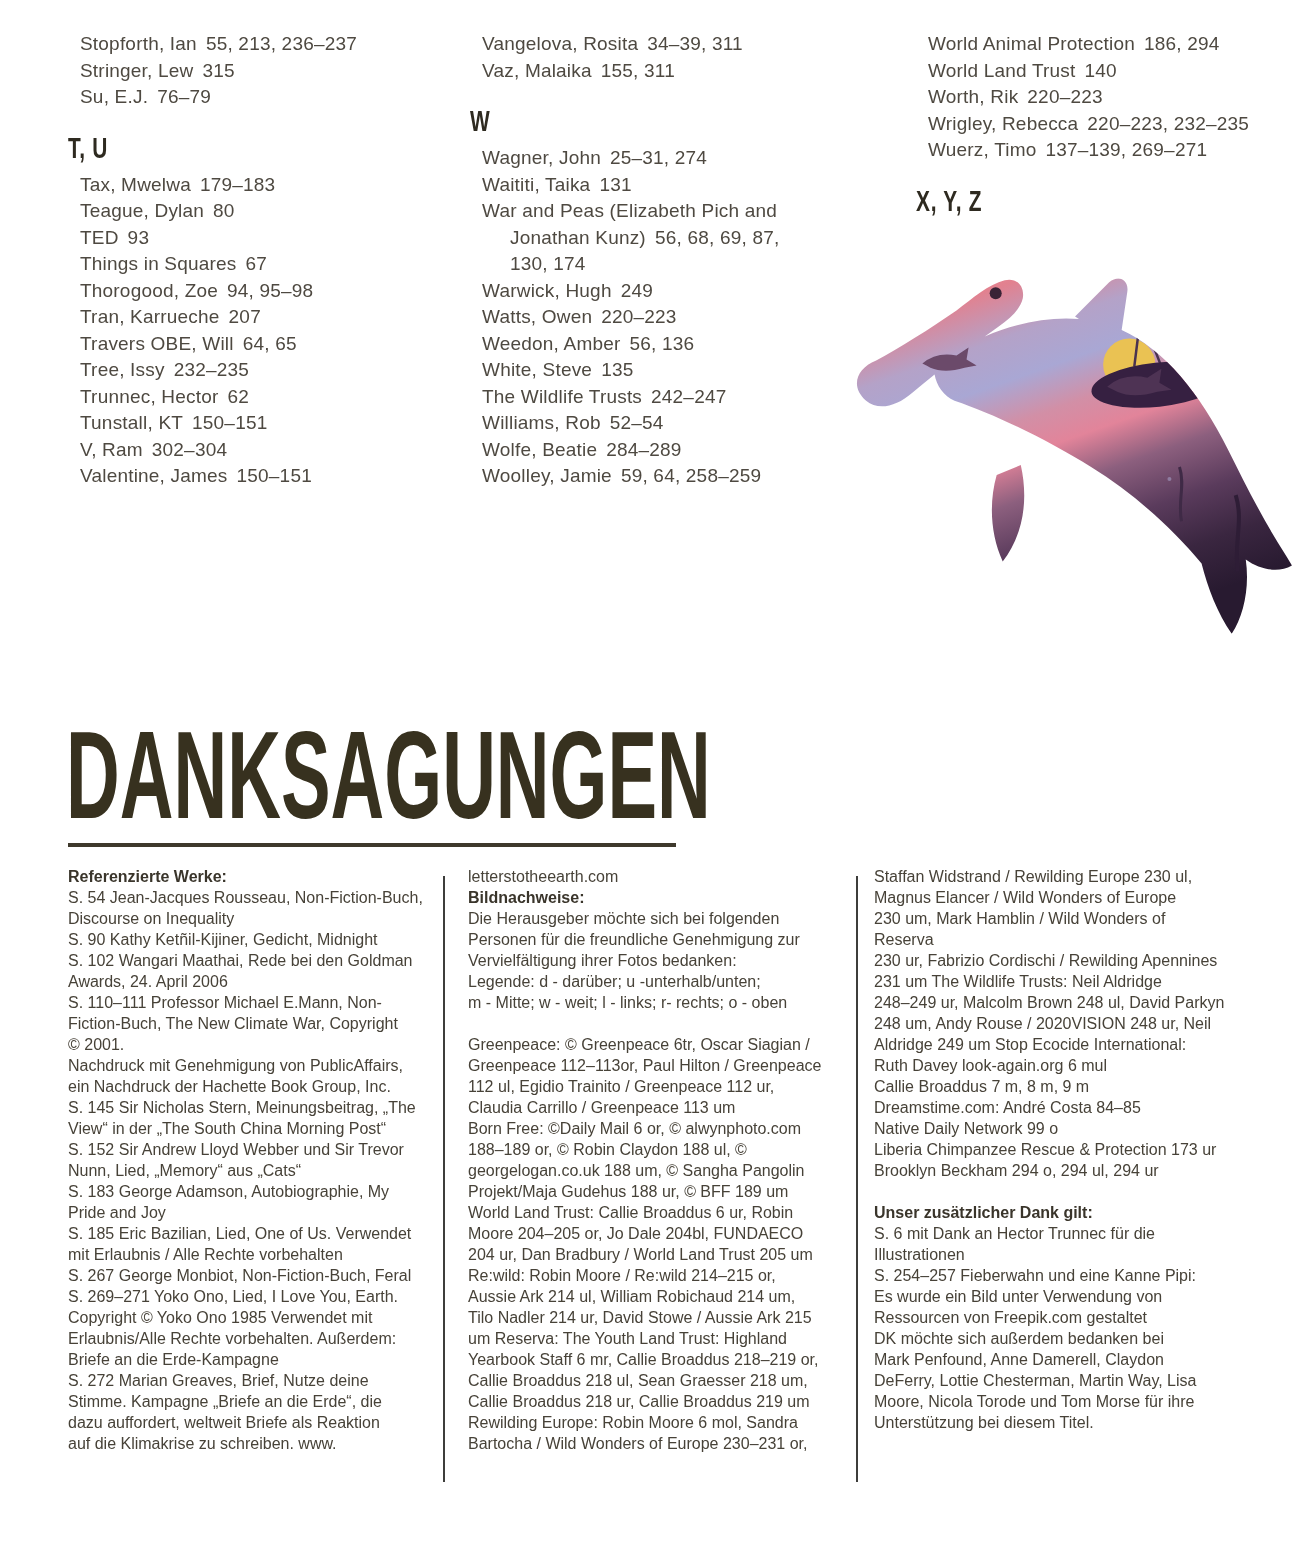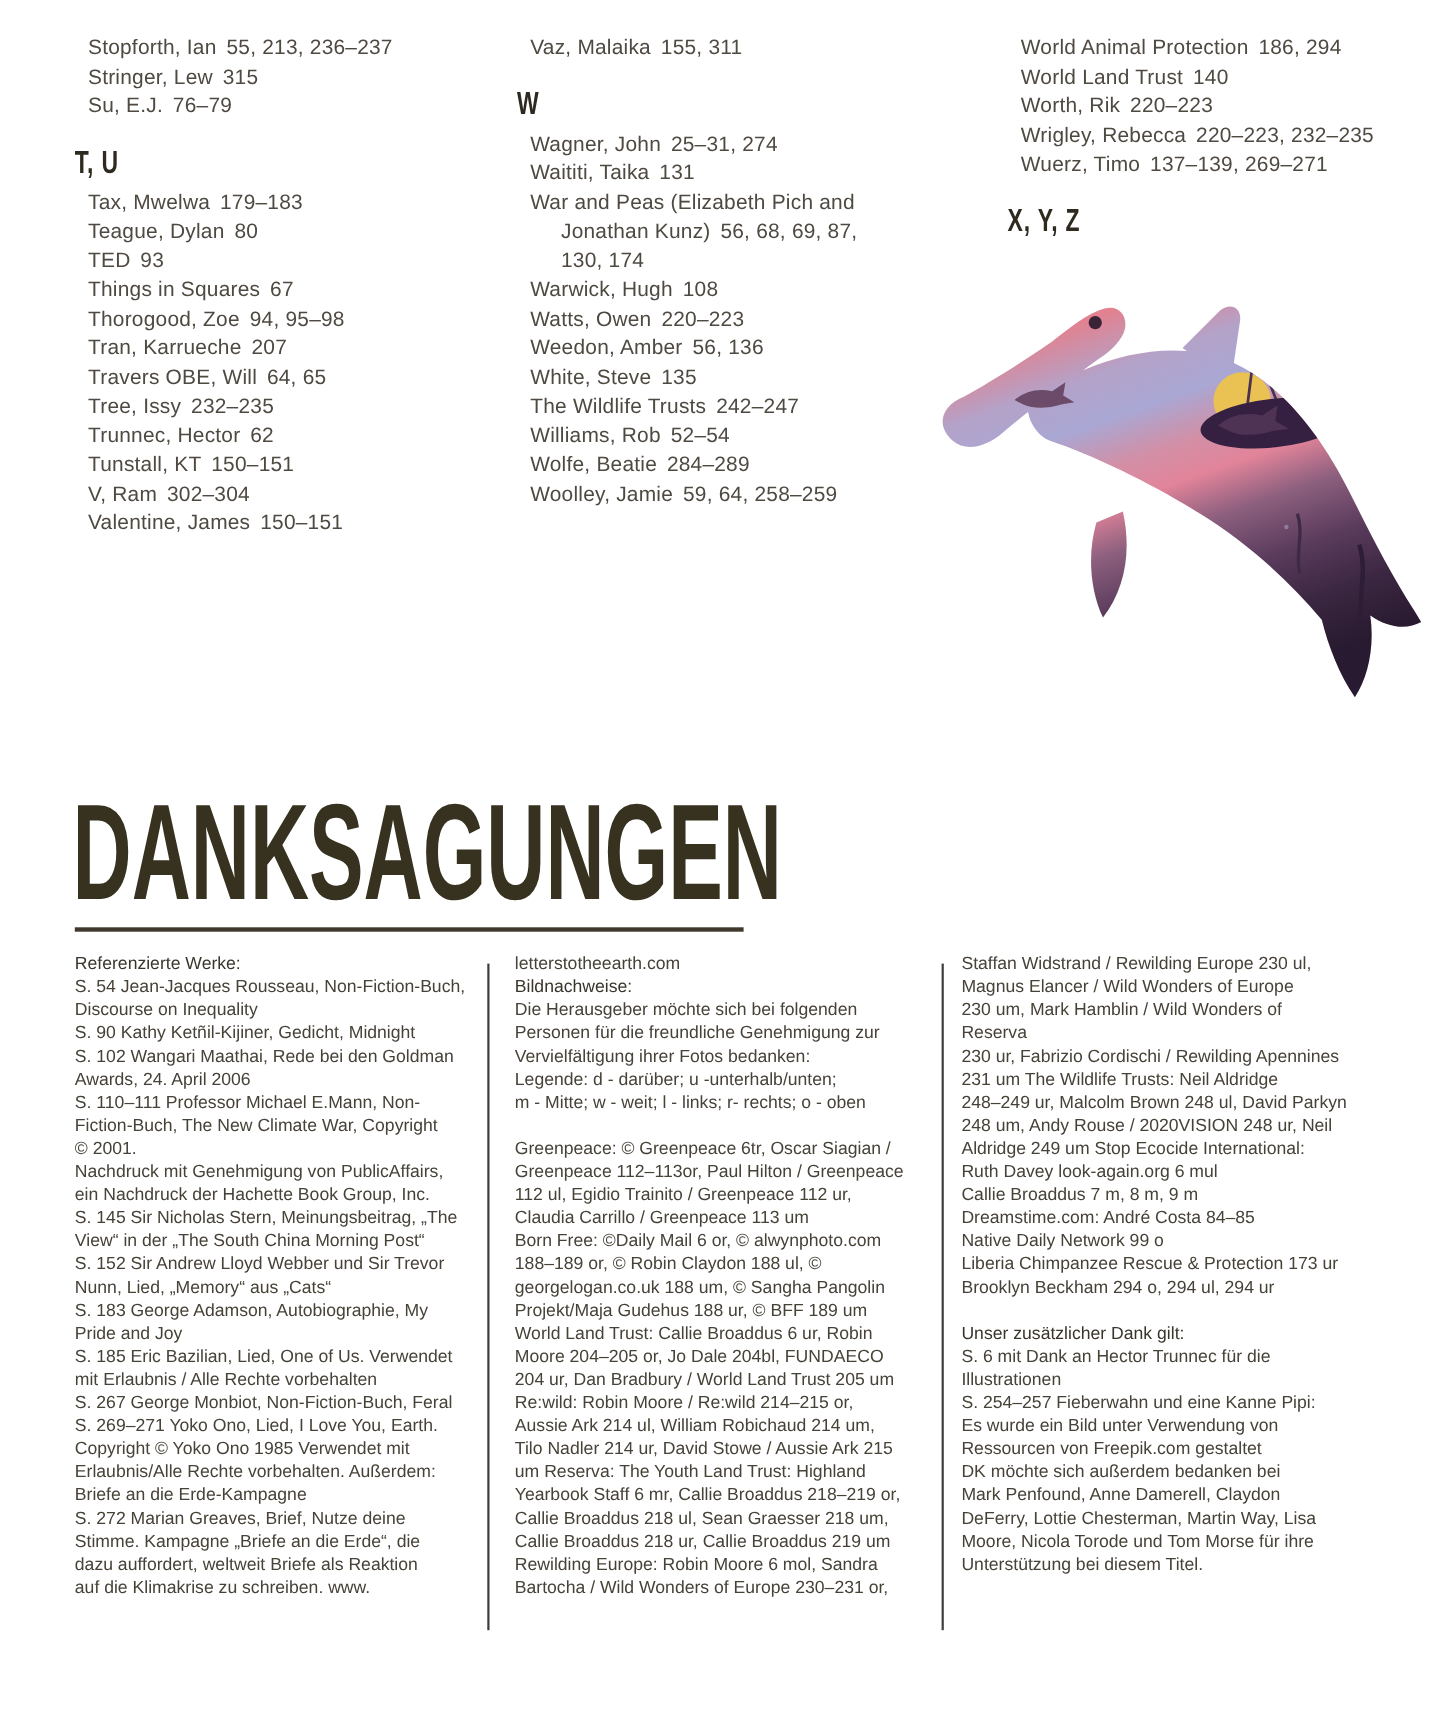--- a/index.html
+++ b/index.html
@@ -29,21 +29,21 @@
     transform:scaleX(0.60); transform-origin:0 0; letter-spacing:0px;
   }
   .title-rule { position:absolute; left:68px; top:843px; width:608px; height:4px; background:#3e392c; }
 
   
   .ack-col { position:absolute; top:866px; font-size:16px; line-height:21px; color:#474238; }
   #ack-col-0 { left:68px;  width:360px; }
   #ack-col-1 { left:468px; width:372px; }
   #ack-col-2 { left:874px; width:380px; }
   .ack-line { margin:0; white-space:nowrap; }
-  .ack-bold { font-weight:400; color:#3a352b; }
+  .ack-bold { font-weight:700; color:#3a352b; }
   .ack-spacer { height:21px; }
 
   .vrule { position:absolute; top:876px; width:2px; height:606px; background:#3d3d3b; }
   #vrule-0 { left:443px; }
   #vrule-1 { left:856px; }
 
   
   .shark-wrap { position:absolute; left:838px; top:268px; width:462px; height:372px; }
 </style>
 </head>
@@ -63,26 +63,27 @@
       <div class="idx-entry"><span class="idx-name">Thorogood, Zoe</span><span class="idx-pages">94, 95–98</span></div>
       <div class="idx-entry"><span class="idx-name">Tran, Karrueche</span><span class="idx-pages">207</span></div>
       <div class="idx-entry"><span class="idx-name">Travers OBE, Will</span><span class="idx-pages">64, 65</span></div>
       <div class="idx-entry"><span class="idx-name">Tree, Issy</span><span class="idx-pages">232–235</span></div>
       <div class="idx-entry"><span class="idx-name">Trunnec, Hector</span><span class="idx-pages">62</span></div>
       <div class="idx-entry"><span class="idx-name">Tunstall, KT</span><span class="idx-pages">150–151</span></div>
       <div class="idx-entry"><span class="idx-name">V, Ram</span><span class="idx-pages">302–304</span></div>
       <div class="idx-entry"><span class="idx-name">Valentine, James</span><span class="idx-pages">150–151</span></div>
     </div>
   <div class="idx-col" id="idx-col-1">
+      <div class="idx-entry"><span class="idx-name">Vangelova, Rosita</span><span class="idx-pages">34–39, 311</span></div>
       <div class="idx-entry"><span class="idx-name">Vaz, Malaika</span><span class="idx-pages">155, 311</span></div>
       <div class="idx-heading">W</div>
       <div class="idx-entry"><span class="idx-name">Wagner, John</span><span class="idx-pages">25–31, 274</span></div>
       <div class="idx-entry"><span class="idx-name">Waititi, Taika</span><span class="idx-pages">131</span></div>
       <div class="idx-entry"><span class="idx-name">War and Peas (Elizabeth Pich and Jonathan Kunz)</span><span class="idx-pages">56, 68, 69, 87, 130, 174</span></div>
-      <div class="idx-entry"><span class="idx-name">Warwick, Hugh</span><span class="idx-pages">108</span></div>
+      <div class="idx-entry"><span class="idx-name">Warwick, Hugh</span><span class="idx-pages">249</span></div>
       <div class="idx-entry"><span class="idx-name">Watts, Owen</span><span class="idx-pages">220–223</span></div>
       <div class="idx-entry"><span class="idx-name">Weedon, Amber</span><span class="idx-pages">56, 136</span></div>
       <div class="idx-entry"><span class="idx-name">White, Steve</span><span class="idx-pages">135</span></div>
       <div class="idx-entry"><span class="idx-name">The Wildlife Trusts</span><span class="idx-pages">242–247</span></div>
       <div class="idx-entry"><span class="idx-name">Williams, Rob</span><span class="idx-pages">52–54</span></div>
       <div class="idx-entry"><span class="idx-name">Wolfe, Beatie</span><span class="idx-pages">284–289</span></div>
       <div class="idx-entry"><span class="idx-name">Woolley, Jamie</span><span class="idx-pages">59, 64, 258–259</span></div>
     </div>
   <div class="idx-col" id="idx-col-2">
       <div class="idx-entry"><span class="idx-name">World Animal Protection</span><span class="idx-pages">186, 294</span></div>

